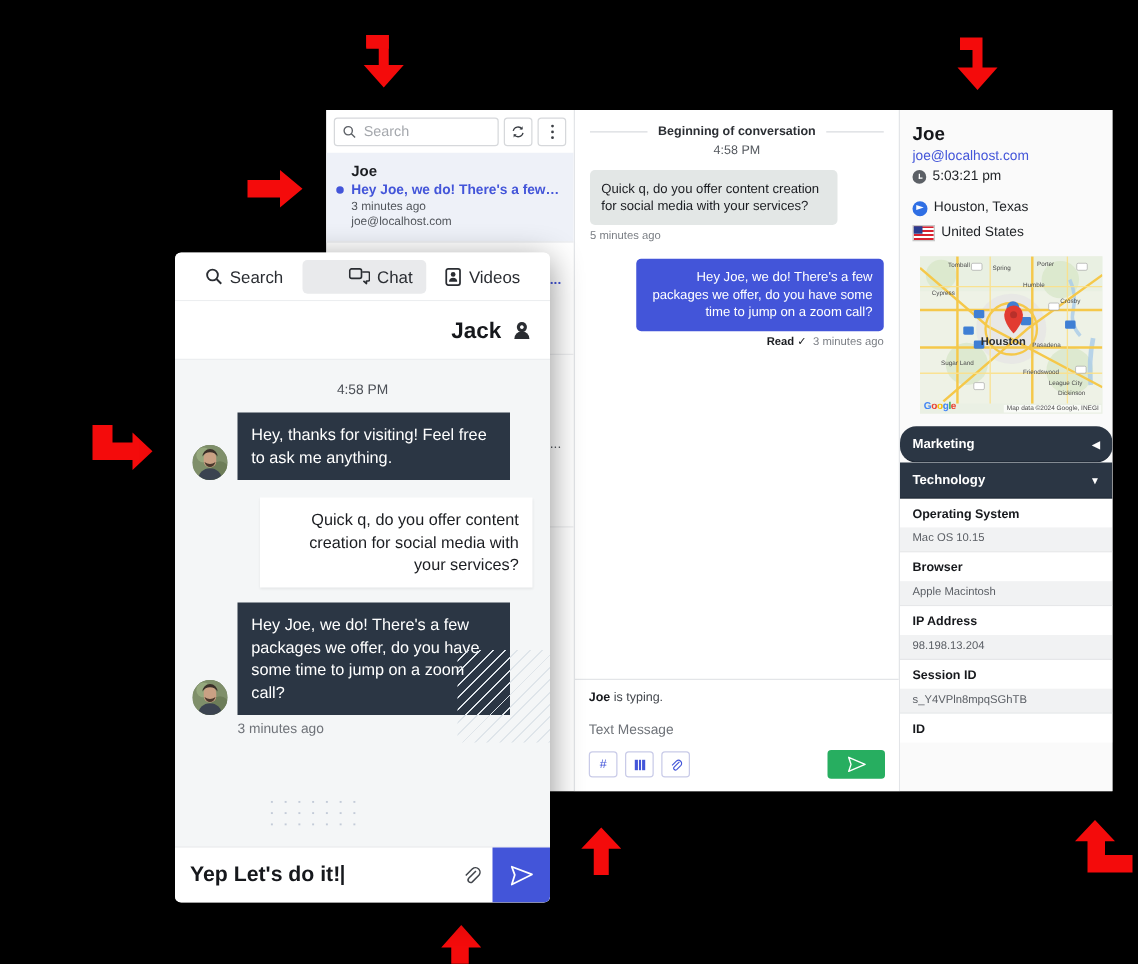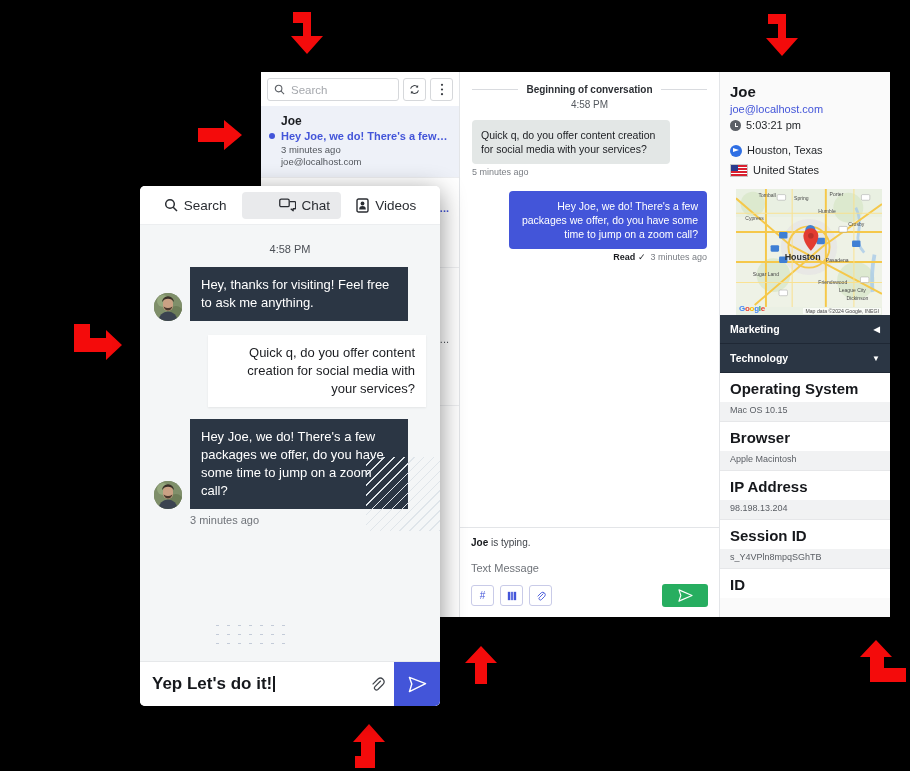--- a/index.html
+++ b/index.html
@@ -1,21 +1,21 @@
 <!DOCTYPE html>
 <html><head>
 <meta charset="utf-8">
 <style>
   html,body{margin:0;padding:0;}
   body{
     width:910px;height:771px;background:#000;overflow:hidden;
     font-family:"Liberation Sans",sans-serif;
     position:relative;
   }
-  .stage{position:absolute;left:0;top:0;width:910px;height:755px;}
+  .stage{position:absolute;left:0;top:16px;width:910px;height:755px;}
 
   
   .abs{position:absolute;}
 
   
   #back-window{
     left:261px;top:72px;width:629px;height:545px;background:#fff;
     box-shadow:0 2px 10px rgba(0,0,0,.55);
     display:flex;overflow:hidden;
   }
@@ -77,21 +77,21 @@
      repeating-linear-gradient(180deg,#d8202f 0 1.6px,#fff 1.6px 3.1px);
      border:0.5px solid #c8c8c8;position:relative;}
   .flag:after{content:"";position:absolute;left:0;top:0;width:7px;height:6px;background:#2a3b8f;}
   .map{margin:4px 8px 0 16px;height:126px;position:relative;overflow:hidden;background:#eaf0e4;}
   .mapimg{position:absolute;inset:0;}
   .mapcred{position:absolute;right:1px;bottom:1px;font-size:5.2px;color:#4a4a4a;background:rgba(255,255,255,.7);padding:0 2px;}
   .gg{position:absolute;left:3px;bottom:2px;font-size:8px;font-weight:bold;letter-spacing:-.3px;}
   .gg i{font-style:normal;}
   .acc-dark{background:#2b3644;color:#fff;font-size:10.5px;font-weight:bold;padding:8px 10px;display:flex;align-items:center;justify-content:space-between;border-bottom:1px solid #1f2835;}
   .acc-dark .car{font-size:8px;}
-  .kv-k{font-size:15px;font-weight:bold;color:#16181c;padding:7px 10px 5px 10px;background:#fff;}
+  .kv-k{font-size:10px;font-weight:bold;color:#16181c;padding:7px 10px 5px 10px;background:#fff;}
   .kv-v{font-size:9px;color:#5a5e64;padding:3px 10px 6px 10px;background:#f1f2f3;border-bottom:1px solid #e6e7e9;}
 
   
   #front-window{
     left:140px;top:186px;width:300px;height:520px;background:#fff;
     border-radius:5px;box-shadow:0 6px 26px rgba(0,0,0,.45);
     display:flex;flex-direction:column;overflow:hidden;
   }
   .w-tabs{display:flex;align-items:center;justify-content:center;gap:4px;height:38px;background:#fff;border-bottom:1px solid #eceef0;}
   .w-tab{display:flex;align-items:center;gap:6px;padding:6px 11px;border-radius:4px;font-size:13.5px;color:#2a2d32;}
@@ -348,21 +348,21 @@
           <path d="M72 50 a8 8 0 0 1 16 0 c0 8 -8 16 -8 16 S72 58 72 50 Z" fill="#e23b31"></path>
           <circle cx="80" cy="50" r="3" fill="#b8302a"></circle>
           <text x="52" y="76" font-family="Liberation Sans, sans-serif" font-size="9.5" font-weight="bold" fill="#2f3133">Houston</text>
         </svg>
         <div class="gg">
           <i style="color:#4285f4">G</i><i style="color:#ea4335">o</i><i style="color:#fbbc05">o</i><i style="color:#4285f4">g</i><i style="color:#34a853">l</i><i style="color:#ea4335">e</i>
         </div>
         <div class="mapcred">Map data ©2024 Google, INEGI</div>
       </div>
 
-      <div class="acc-dark" style="margin-top:0;">
+      <div class="acc-dark" style="margin-top:10px;border-radius:13px;">
         <span>Marketing</span>
         <span class="car">◀</span>
       </div>
       <div class="acc-dark">
         <span>Technology</span>
         <span class="car">▼</span>
       </div>
 
       <div>
         <div class="kv-k">Operating System</div>
@@ -398,20 +398,28 @@
       <div class="w-tab">
         <svg width="13" height="15" viewBox="0 0 13 15">
           <rect x="1" y="1" width="11" height="13" rx="1.6" fill="none" stroke="#2a2d32" stroke-width="1.4"></rect>
           <circle cx="6.5" cy="5.5" r="1.9" fill="#2a2d32"></circle>
           <path d="M3.2 11.4 a3.3 3.3 0 0 1 6.6 0 Z" fill="#2a2d32"></path>
         </svg>
         <span>Videos</span>
       </div>
     </div>
 
+    <div class="w-head">
+      <span class="nm">Jack</span>
+      <svg class="avatar-glyph" viewBox="0 0 18 18">
+        <circle cx="9" cy="6" r="4.3" fill="#2a2d32"></circle>
+        <path d="M9 4.4 a1.6 1.6 0 1 1 -.01 0" fill="#fff"></path>
+        <path d="M2.6 16 a6.4 6.4 0 0 1 12.8 0 Z" fill="#2a2d32"></path>
+      </svg>
+    </div>
 
     <div class="w-body">
       <div class="hatch"></div>
       <div class="w-time">4:58 PM</div>
 
       <div class="row-them">
         <div class="ava">
           <svg viewBox="0 0 28 28" width="28" height="28">
             <rect width="28" height="28" fill="#7f8f6a"></rect>
             <circle cx="9" cy="8" r="6" fill="#95a87d"></circle>

